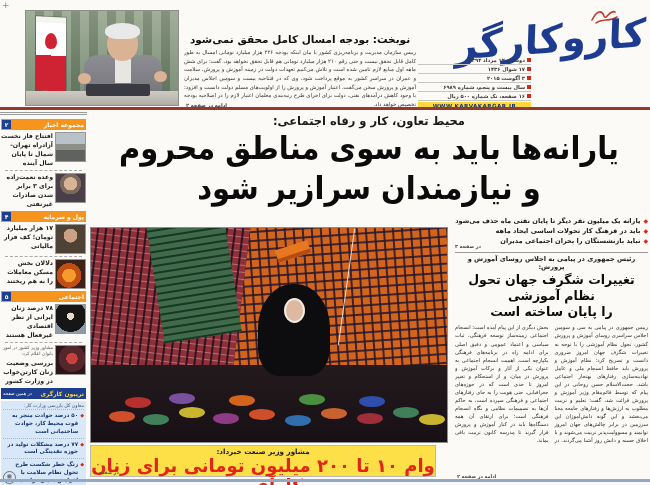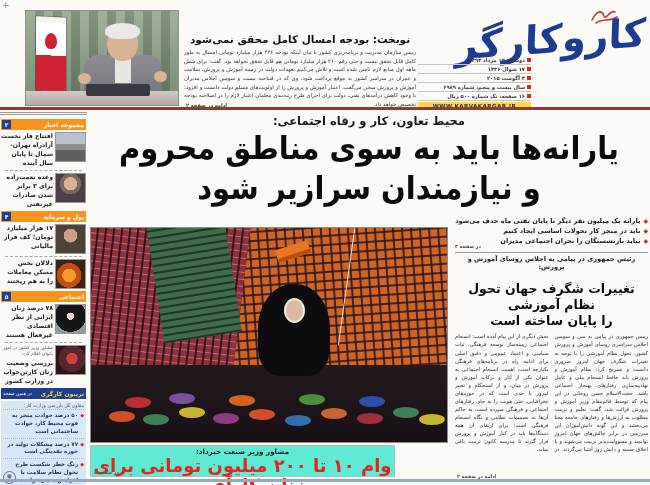--- a/index.html
+++ b/index.html
@@ -88,33 +88,33 @@
   .woman { position:absolute; left:47%; top:26%; width:72px; height:92px; background:#0d0d0f; border-radius:48% 48% 30% 30%; }
   .woman-face { position:absolute; left:50%; top:16px; width:17px; height:21px; margin-left:-8px; background:#dcb9a0; border-radius:50%; box-shadow:0 0 0 2px #f2ece2; }
   .shoes { position:absolute; left:0; bottom:0; width:100%; height:36%; background:linear-gradient(180deg,#241a1e,#171015); }
   .shoe { position:absolute; left:18px; bottom:20px; width:26px; height:11px; border-radius:50%; background:#cf4f2a;
       box-shadow: 34px 3px 0 #3f7f5a, 70px -4px 0 #c8b42e, 104px 2px 0 #8e3b86, 140px -2px 0 #cf4f2a, 176px 4px 0 #2f6fae,
                   212px -3px 0 #c8622e, 248px 2px 0 #9e2f3a, 284px -4px 0 #3f7f5a, 310px 3px 0 #c8b42e,
                   16px -14px 0 #b8302e, 60px -18px 0 #7a4f9e, 120px -16px 0 #d3641e, 190px -17px 0 #4a8e3f, 250px -15px 0 #2f4fae; }
   .tag { position:absolute; left:52%; top:8%; width:34px; height:13px; background:#e87722; transform:rotate(-18deg); box-shadow:inset 0 -4px 0 #b54d12; }
 
   
-  .loan { position:absolute; left:90px; top:445px; width:305px; height:32px; background:#5eead4; border:1px solid #b9b9b9; text-align:center; }
+  .loan { position:absolute; left:90px; top:445px; width:346px; height:32px; background:#fde047; border:1px solid #b9b9b9; text-align:center; }
   .loan .kick { font-size:7.2px; font-weight:bold; color:#222; margin-top:1px; }
   .loan h3 { font-size:18px; font-weight:bold; color:#e1251b; line-height:1.1; }
   .loan .pg { position:absolute; left:3px; bottom:1px; font-size:4.6px; font-weight:bold; color:#555; }
 
   
   .edu { position:absolute; left:455px; top:216px; width:193px; height:263px; }
   .edu .bullets { position:relative; padding-bottom:2px; }
   .edu .b { display:flex; gap:3px; justify-content:flex-start; font-size:6.6px; font-weight:bold; color:#1a1a1a; line-height:1.55; }
   .edu .dm { color:#e1251b; font-size:6px; }
   .edu .pg3 { position:absolute; left:0; bottom:0; font-size:4.8px; font-weight:bold; color:#444; }
   .edu .div { border-top:1px solid #9a9a9a; margin:3px 0 2px 0; }
-  .edu .kicker { font-size:6.6px; font-weight:bold; color:#222; text-align:center; margin-bottom:10px; }
+  .edu .kicker { font-size:6.6px; font-weight:bold; color:#222; text-align:center; margin-bottom:1px; }
   .edu h2 { font-size:12.5px; font-weight:bold; color:#0c0c0c; text-align:center; line-height:1.3; margin-bottom:3px; }
   .edu .body { column-count:2; column-gap:6px; font-size:5.2px; line-height:1.55; text-align:justify; color:#2a2a2a; height:168px; overflow:hidden; }
   .edu .cont { position:absolute; left:2px; bottom:0; font-size:4.8px; font-weight:bold; color:#444; }
 </style>
 </head>
 <body>
 
 <div class="page">
   <div class="cropmark">+</div>
 
@@ -266,21 +266,21 @@
   </div>
 
   <div class="edu">
     <div class="bullets">
       <div class="b">
           <span class="dm">◆</span>
           <span>یارانه یک میلیون نفر دیگر تا پایان نفتی ماه حذف می‌شود</span>
         </div>
       <div class="b">
           <span class="dm">◆</span>
-          <span>باید در منجر کار تحولات اساسی ایجاد کنیم</span>
+          <span>باید در فرهنگ کار تحولات اساسی ایجاد ماهه</span>
         </div>
       <div class="b">
           <span class="dm">◆</span>
           <span>نباید بازنشستگان را بحران اجتماعی مدیران</span>
         </div>
       <div class="pg3">در صفحه ۳</div>
     </div>
     <div class="div"></div>
     <div class="kicker">رئیس جمهوری در پیامی به اجلاس روسای آموزش و پرورش:</div>
     <h2><span>تغییرات شگرف جهان تحول نظام آموزشی</span><br><span>را پایان ساخته است</span></h2>

